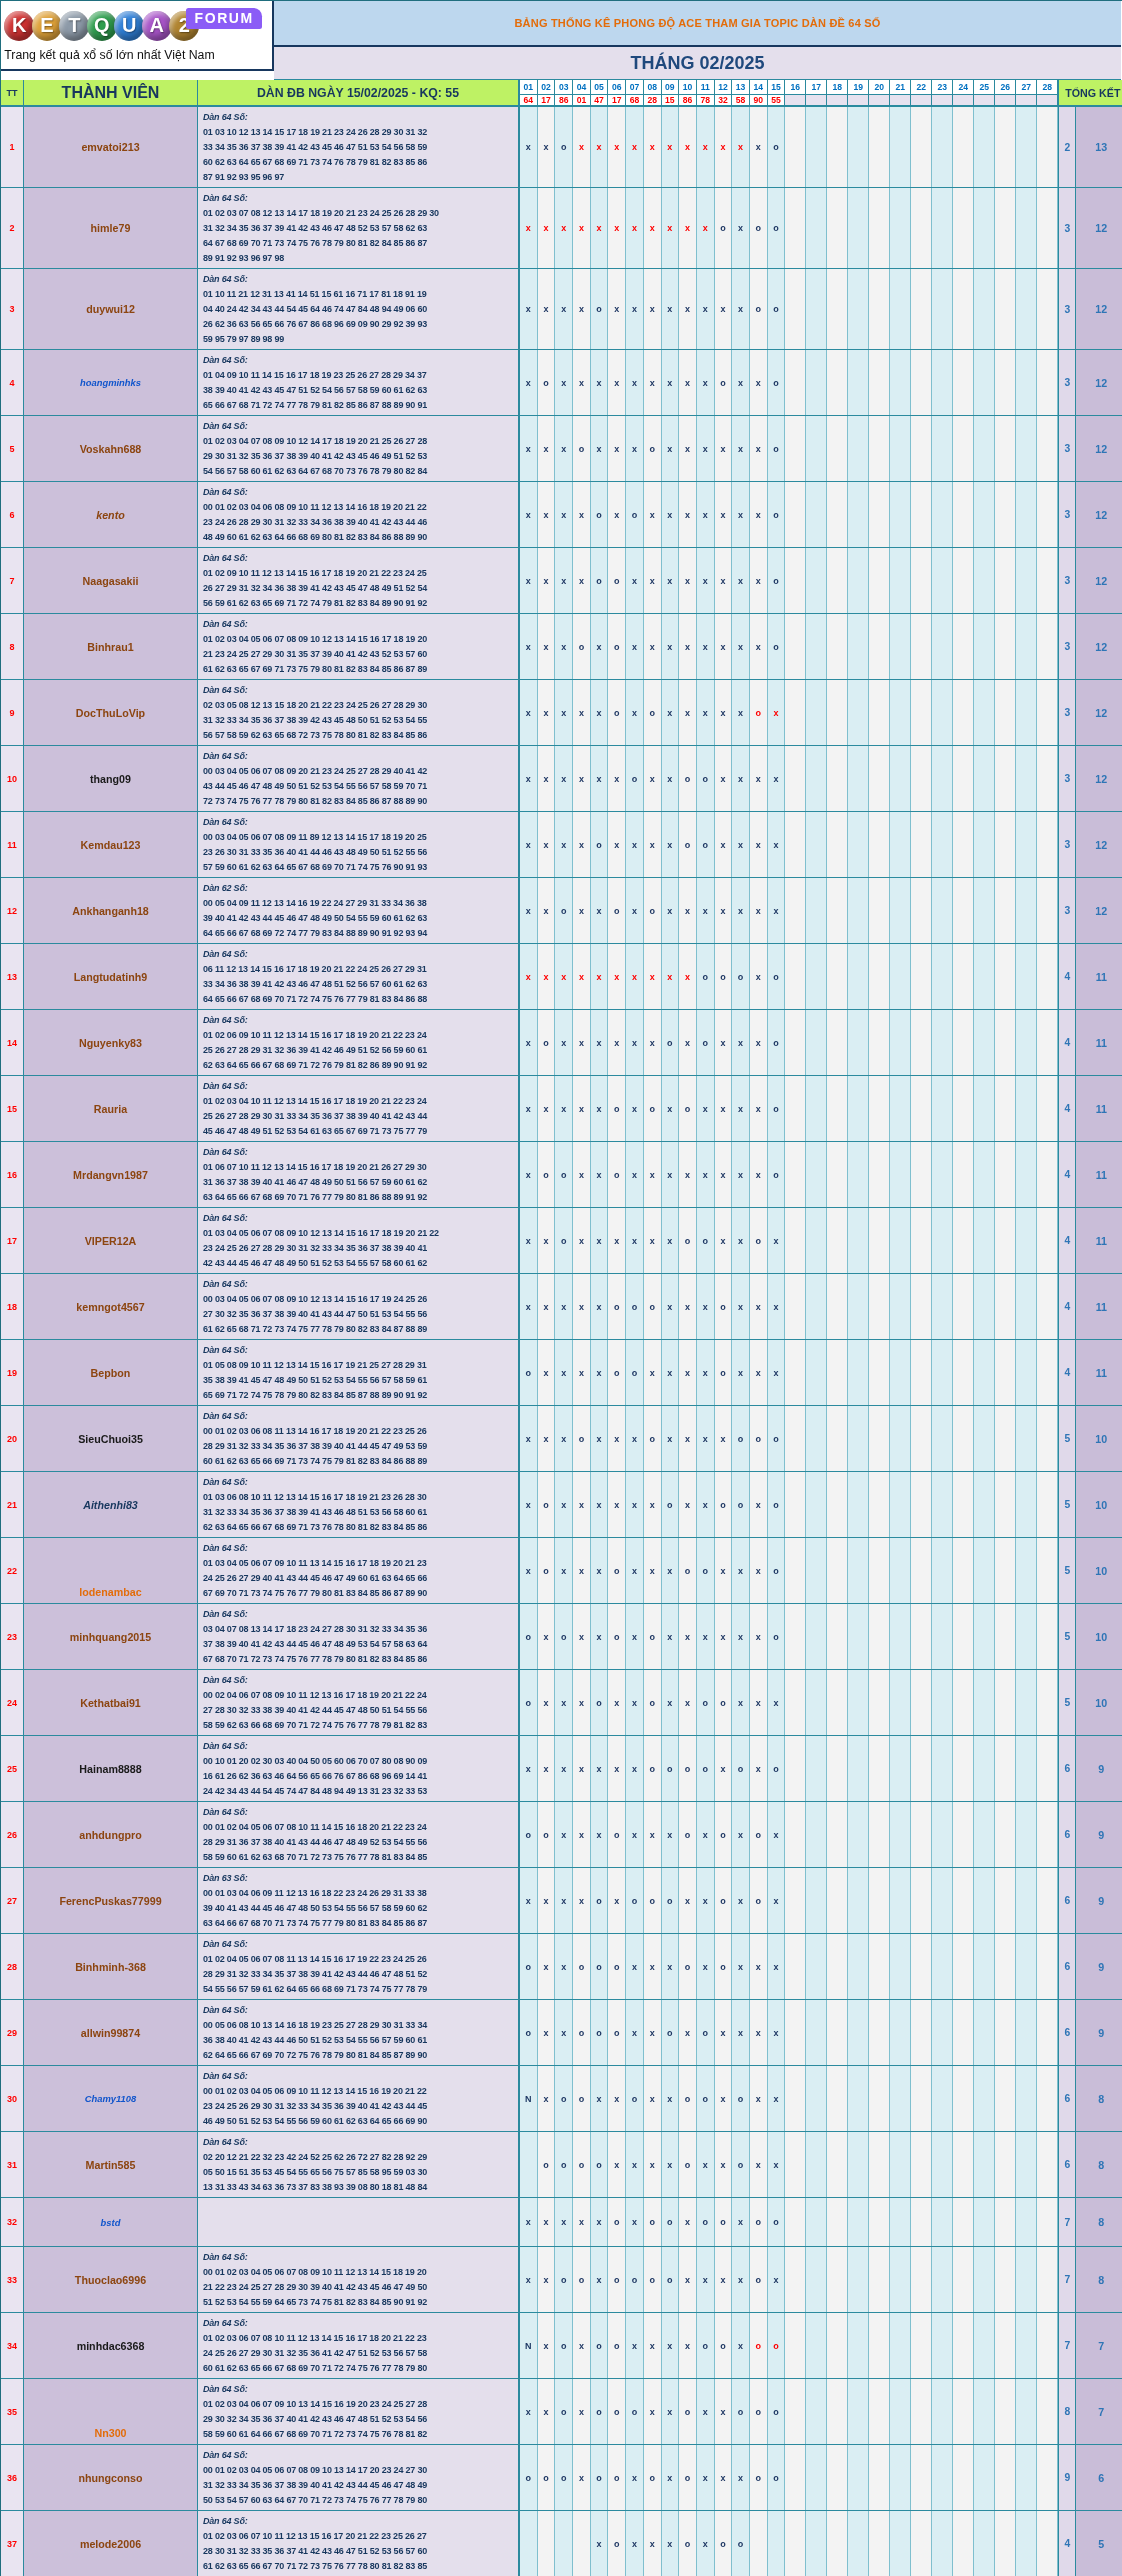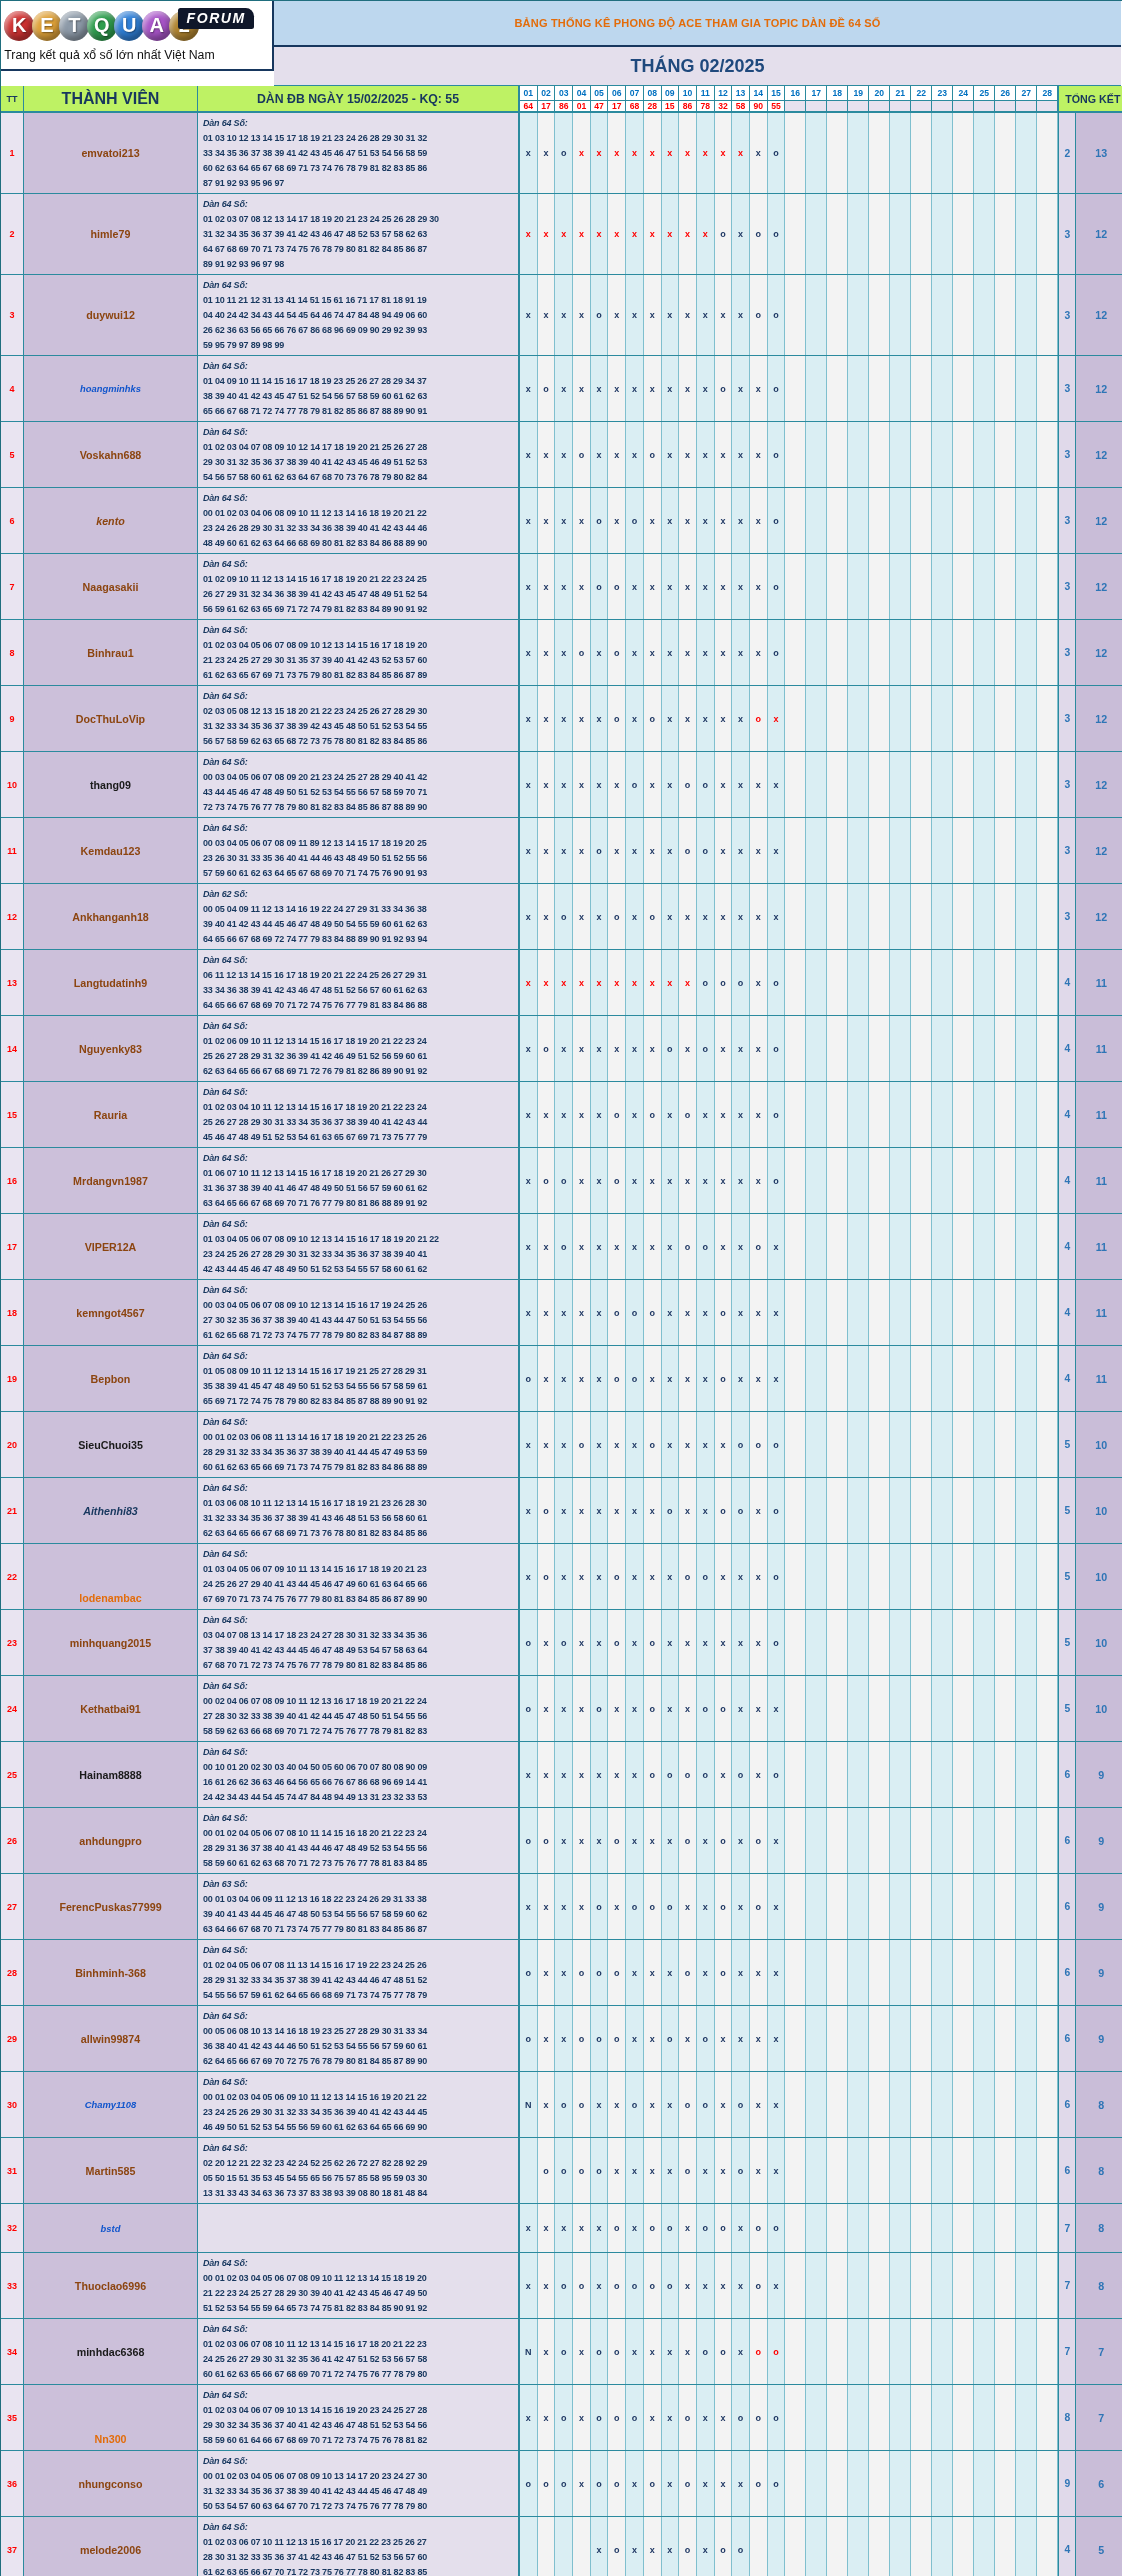--- a/index.html
+++ b/index.html
@@ -4,25 +4,25 @@
 <style>
   html,body{margin:0;padding:0;background:#fff;}
   body{width:1123px;font-family:"Liberation Sans",sans-serif;-webkit-font-smoothing:antialiased;}
   .page{width:1123px;border:1.6px solid #1f6e7e;box-sizing:border-box;}
 
   
   .topband{display:grid;grid-template-columns:273px 847px;}
   .logo-box{background:#ffffff;border-right:2.5px solid #17375E;border-bottom:2.5px solid #17375E;position:relative;height:70px;box-sizing:border-box;padding:1.6px 3.3px;}
   .balls{display:flex;align-items:center;height:43px;margin-top:1.6px;}
   .ball{width:30px;height:30px;border-radius:50%;color:#fff;font-weight:bold;font-size:20px;display:flex;align-items:center;justify-content:center;margin-right:-2.5px;text-shadow:0.8px 0.8px 1.6px rgba(0,0,0,.45);box-shadow:inset -3.3px -5px 6.6px rgba(0,0,0,.35), inset 2.5px 3.3px 5px rgba(255,255,255,.5);}
-  .forum-badge{position:absolute;top:6.6px;right:18px;background:#0f172a;color:#fff;font-style:italic;font-weight:bold;font-size:14px;letter-spacing:1.6px;padding:2.5px 8.2px;border-radius:2.5px 8.2px 2.5px 2.5px;}
+  .forum-badge{position:absolute;top:6.6px;right:10px;background:#8b5cf6;color:#fff;font-weight:bold;font-size:14px;letter-spacing:1.6px;padding:2.5px 8.2px;border-radius:2.5px 8.2px 2.5px 2.5px;}
   .tagline{font-size:12.3px;color:#111;font-weight:500;margin-top:0.8px;white-space:nowrap;}
   .title-col{display:flex;flex-direction:column;}
   .main-title{height:46px;background:#bdd7ee;border-bottom:2.5px solid #17375E;display:flex;align-items:center;justify-content:center;color:#e36c0a;font-weight:bold;font-size:11px;letter-spacing:0.2px;box-sizing:border-box;}
-  .month-title{height:39px;background:#e4dfec;display:flex;align-items:center;justify-content:center;color:#1f497d;font-weight:bold;font-size:18px;box-sizing:border-box;border-bottom:1.6px solid #2b8a9e;}
+  .month-title{height:33px;background:#e4dfec;display:flex;align-items:center;justify-content:center;color:#1f497d;font-weight:bold;font-size:18px;box-sizing:border-box;border-bottom:1.6px solid #2b8a9e;}
 
   
   .gridrow{display:grid;grid-template-columns:23px 174px 322px repeat(15,17.7px) repeat(13,21px) 18px 50px;}
 
   
   .colheader{border-bottom:2.5px solid #2b8a9e;background:#bef264;}
   .colheader .hcell{display:flex;align-items:center;justify-content:center;color:#17375E;font-weight:bold;box-sizing:border-box;border-right:0.8px solid #2b8a9e;}
   .h-tt{font-size:9px;}
   .h-member{font-size:16px;}
   .h-dan{font-size:12.3px;border-right:2.5px solid #2b8a9e !important;}

